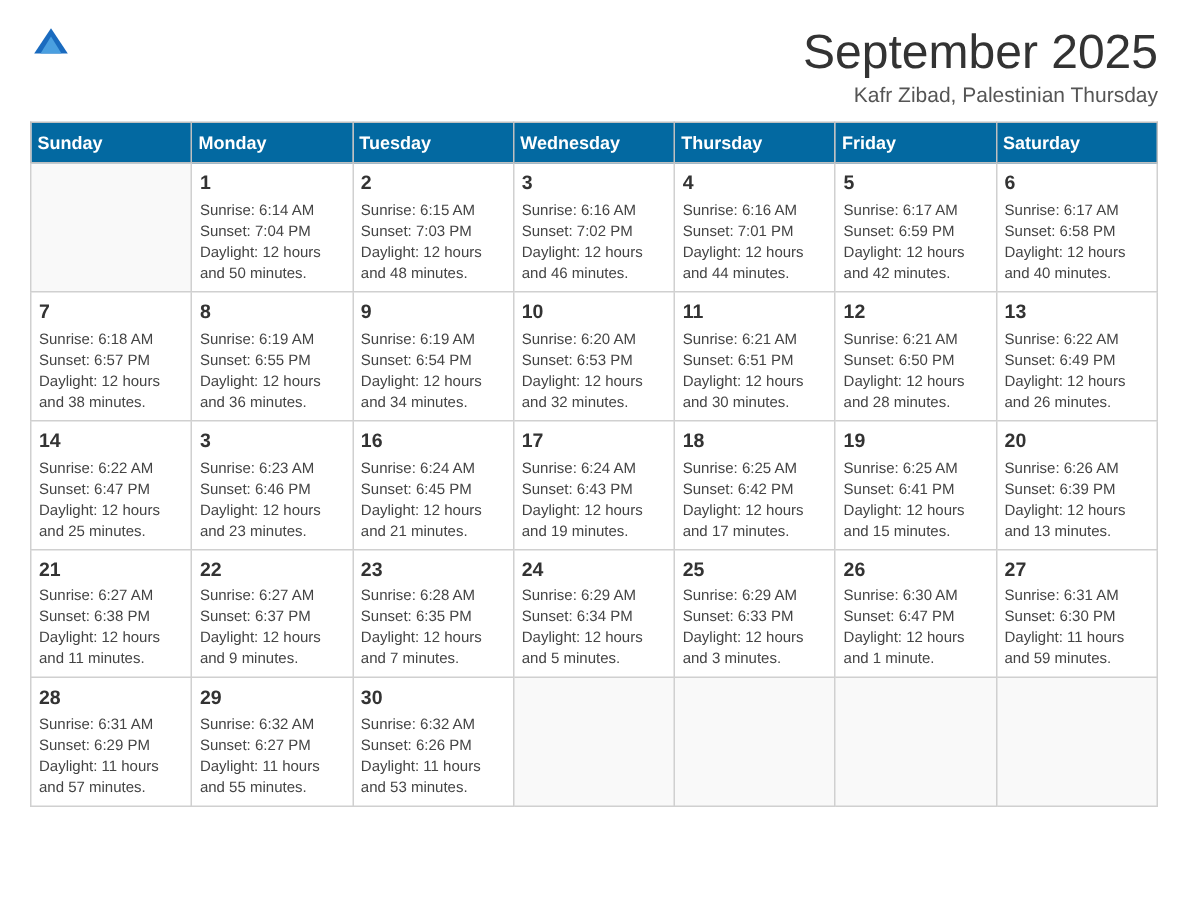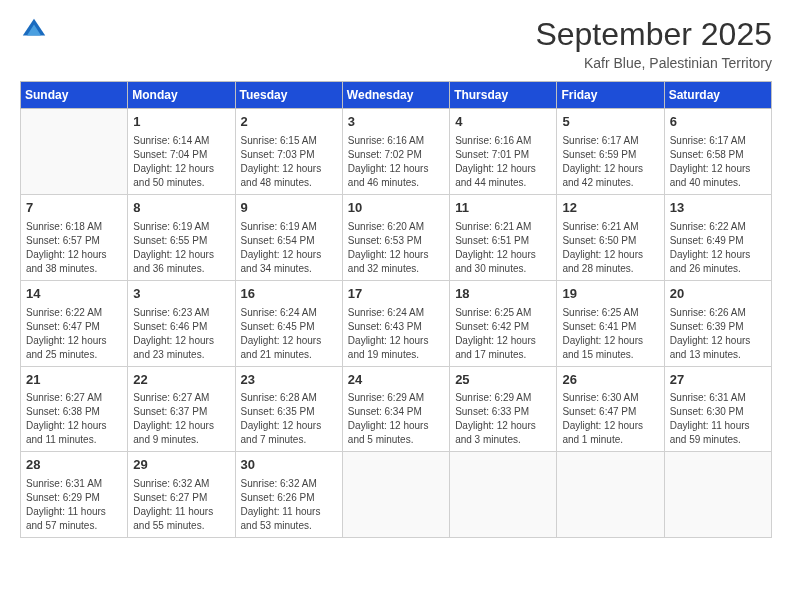--- a/index.html
+++ b/index.html
@@ -45,21 +45,21 @@
       font-size: 14px;
       color: #555;
       margin-top: 2px;
     }
     .calendar {
       width: 100%;
       border-collapse: collapse;
       font-size: 11px;
     }
     .calendar thead tr th {
-      background: #1d4ed8;
+      background: #0369a1;
       color: #fff;
       padding: 6px 4px;
       text-align: left;
       font-size: 12px;
       font-weight: bold;
       border: 1px solid #c0c0c0;
     }
     .calendar tbody tr td {
       border: 1px solid #d0d0d0;
       vertical-align: top;
@@ -89,21 +89,21 @@
 
 <div class="header-area">
   <div class="logo">
     <svg class="logo-icon" viewBox="0 0 40 40">
       <polygon points="20,4 36,28 4,28" fill="#1a6bbf"></polygon>
       <polygon points="20,12 30,28 10,28" fill="#4a9fe0"></polygon>
     </svg>
   </div>
   <div class="title-area">
     <div class="month-title">September 2025</div>
-    <div class="location-title">Kafr Blue, Palestinian Territory</div>
+    <div class="location-title">Kafr Zibad, Palestinian Thursday</div>
   </div>
 </div>
 
 <table class="calendar">
   <thead>
     <tr>
     <th>Sunday</th>
         <th>Monday</th>
         <th>Tuesday</th>
         <th>Wednesday</th>

